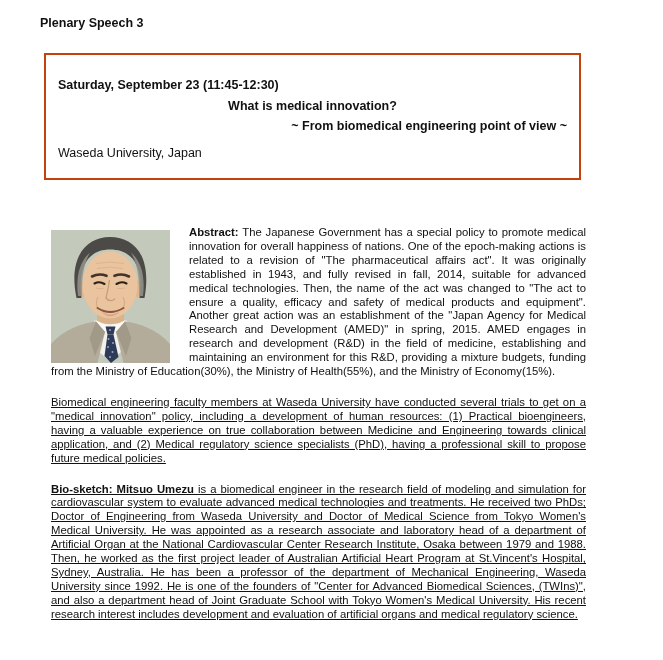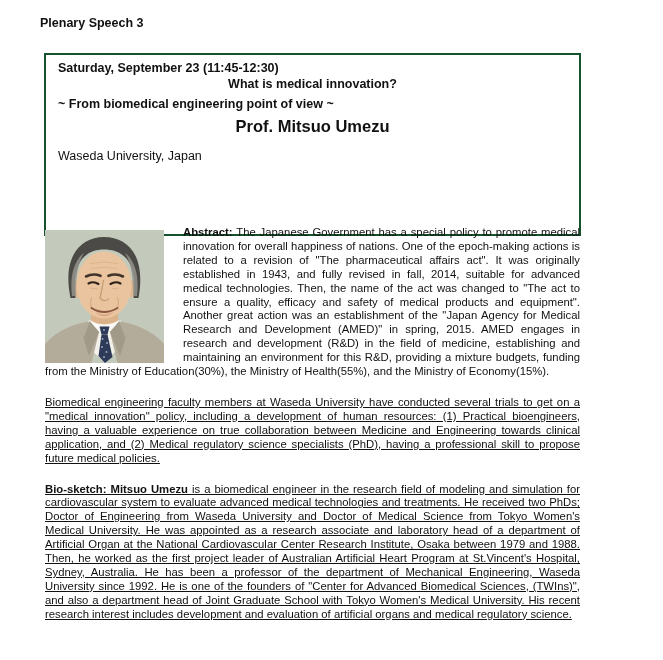--- a/index.html
+++ b/index.html
@@ -12,59 +12,58 @@
   }
   .page { position: absolute; inset: 0; }
 
   .heading {
     position: absolute; left: 40px; top: 16px;
     font-size: 12.5px; font-weight: bold; line-height: 15px;
   }
 
   .session-box {
     position: absolute; left: 44px; top: 53px;
-    width: 537px; height: 183px;
-    border: 2px solid #14532d;
+    width: 537px; height: 127px;
+    border: 2px solid #c2410c;
     box-sizing: border-box;
-    padding: 5px 12px 0 12px;
+    padding: 22px 12px 0 12px;
   }
   .sb-line { font-size: 12.5px; line-height: 16px; }
   .sb-datetime { font-weight: bold; }
   .sb-location { margin-top: 6px; }
-  .sb-title { font-weight: bold; text-align: center; }
-  .sb-subtitle { font-weight: bold; text-align: left; margin-top: 4px; }
+  .sb-title { font-weight: bold; text-align: center; margin-top: 5px; }
+  .sb-subtitle { font-weight: bold; text-align: right; margin-top: 4px; }
   .sb-name {
     font-weight: bold; text-align: center;
     font-size: 16.5px; line-height: 21px; margin-top: 4px;
   }
   .sb-affiliation { margin-top: 11px; }
 
   .content {
-    position: absolute; left: 45px; top: 226px;
+    position: absolute; left: 51px; top: 226px;
     width: 535px;
     font-size: 11.3px; line-height: 13.9px;
     text-align: justify;
   }
   .photo-float { float: left; width: 138px; height: 137px; }
   .photo-float svg { display: block; margin-top: 4px; }
   .content p { margin: 0; }
   .content p.spaced { margin-top: 17px; text-decoration: underline; }
 </style>
 </head>
 <body>
 
 <div class="page">
 
   <div class="heading">Plenary Speech 3</div>
 
   <div class="session-box">
     <div class="sb-line sb-datetime">Saturday, September 23 (11:45-12:30)</div>
     <div class="sb-line sb-title">What is medical innovation?</div>
     <div class="sb-line sb-subtitle">~ From biomedical engineering point of view ~</div>
-    <div class="sb-name">Prof. Mitsuo Umezu</div>
     <div class="sb-line sb-affiliation">Waseda University, Japan</div>
   </div>
 
   <div class="content">
 
     <div class="photo-float">
       <svg width="119" height="133" viewBox="0 0 119 133">
         <rect width="119" height="133" fill="#c4cabb"></rect>
         <g>
 

